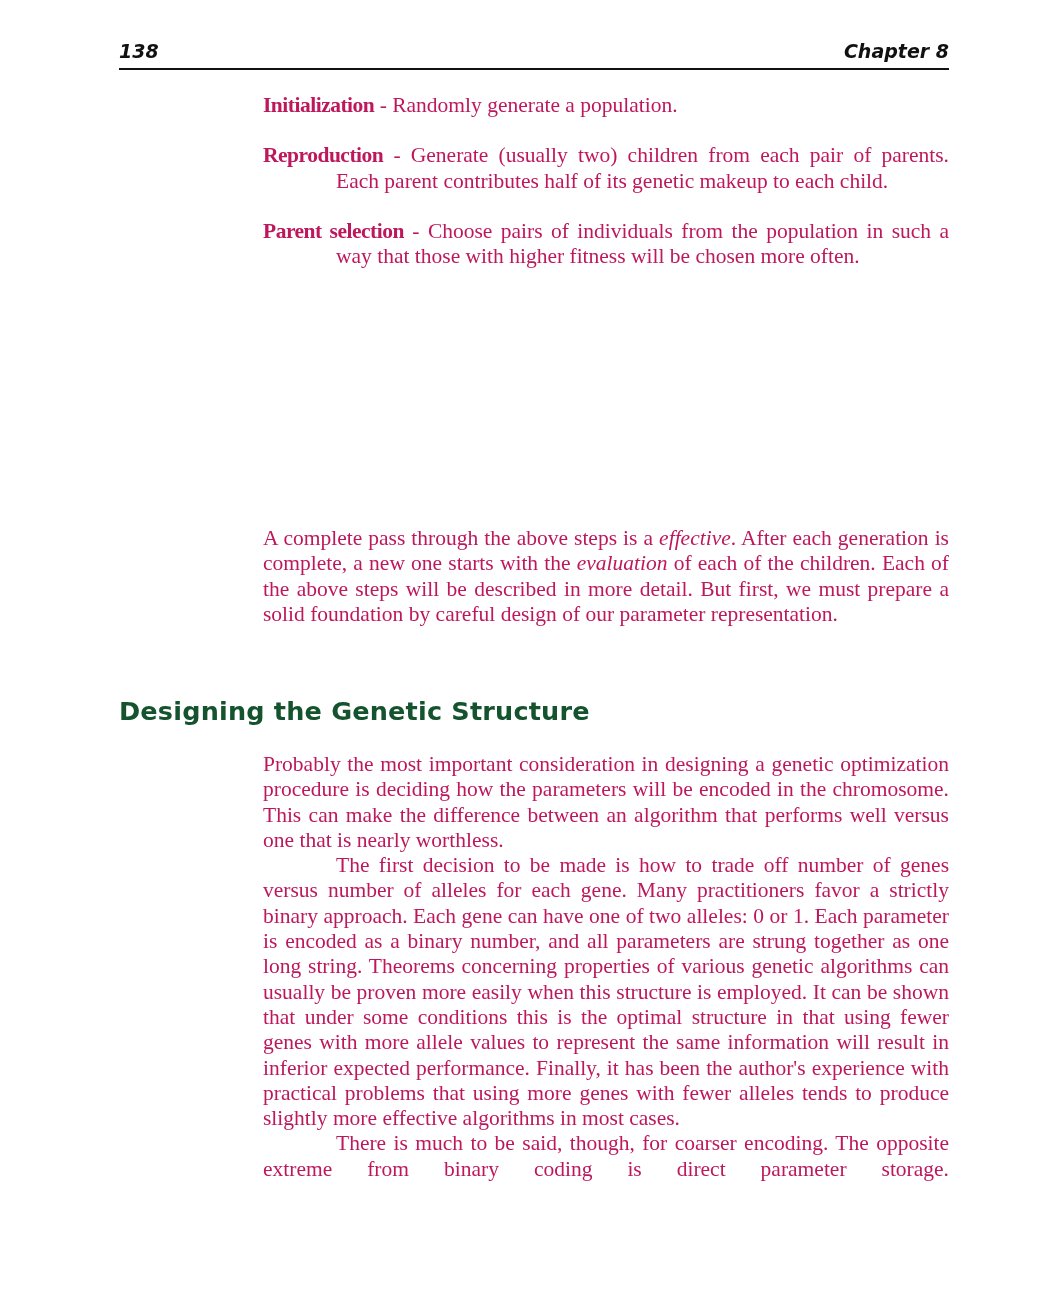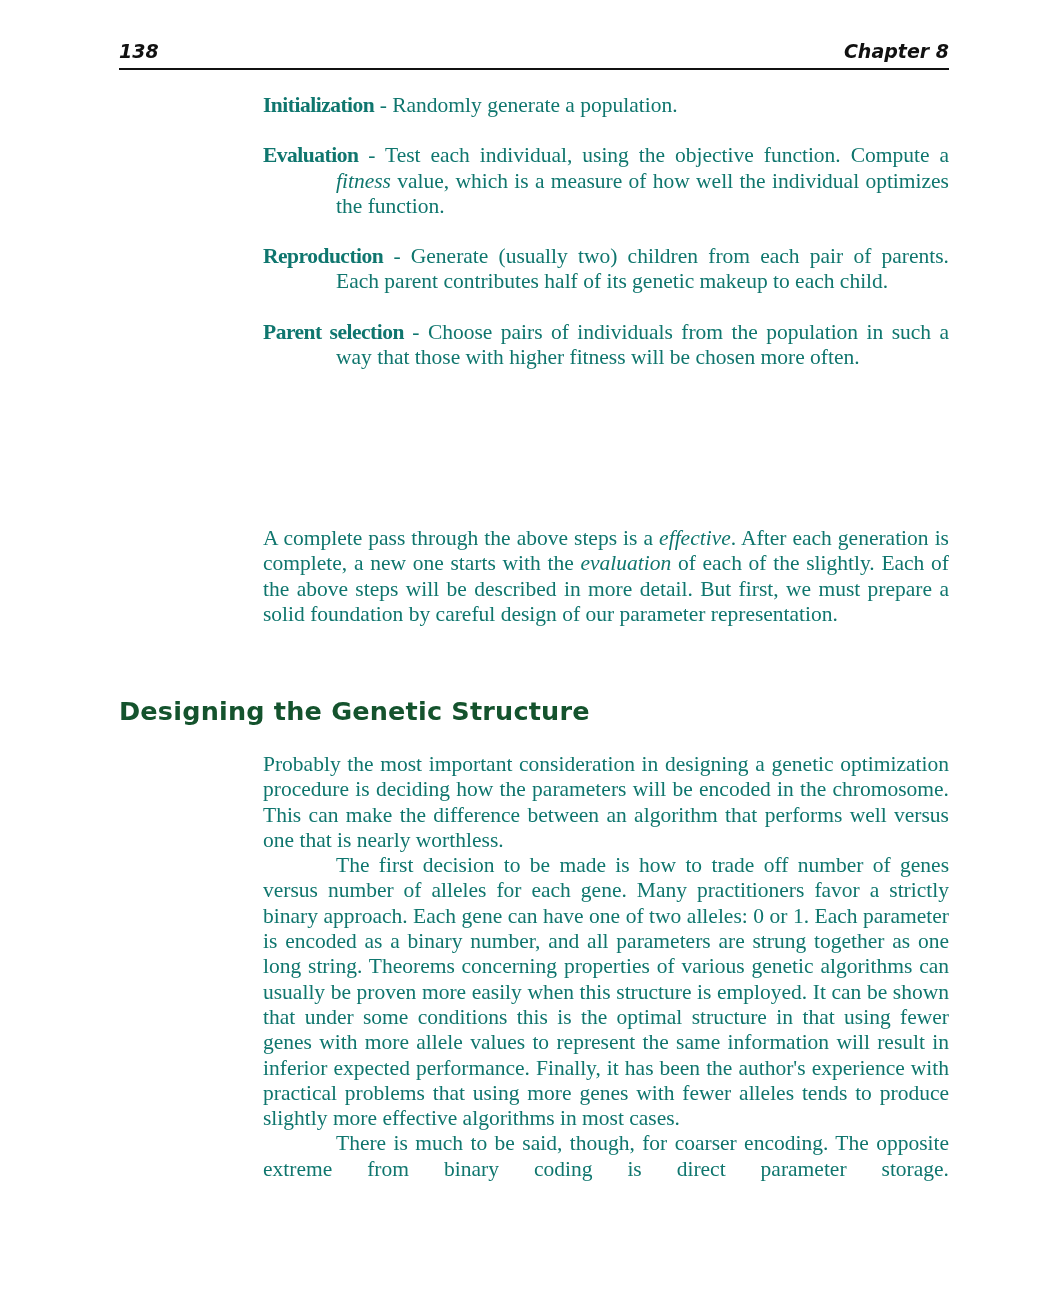--- a/index.html
+++ b/index.html
@@ -8,21 +8,21 @@
 
     .running-head {
       position: absolute; left: 119px; top: 30px; width: 830px; height: 30px;
       border-bottom: 2px solid #111;
       font-family: "DejaVu Sans", sans-serif; font-style: italic; font-weight: bold;
       font-size: 19px; color: #111;
     }
     .running-head .page-num { position: absolute; left: 0; top: 2px; }
     .running-head .chapter { position: absolute; right: 0; top: 2px; }
 
-    .serif { font-family: "Liberation Serif", serif; font-size: 21.5px; line-height: 25.3px; color: #0f766e; }
+    .serif { font-family: "Liberation Serif", serif; font-size: 21.5px; line-height: 25.3px; color: #be185d; }
 
     .step-list { position: absolute; left: 263px; top: 85px; width: 686px; }
     .step { margin: 0 0 25px 0; text-align: justify; padding-left: 73px; text-indent: -73px; }
     .step .term { font-weight: bold; letter-spacing: -0.5px; }
 
     .summary { position: absolute; left: 263px; top: 518px; width: 686px; text-align: justify; margin: 0; }
 
     .section-heading {
       position: absolute; left: 119px; top: 688px; margin: 0;
       font-family: "DejaVu Sans", sans-serif; font-weight: bold; font-size: 25.5px; color: #14532d;
@@ -42,31 +42,28 @@
   <div class="running-head">
     <span class="page-num">138</span>
     <span class="chapter">Chapter 8</span>
   </div>
 
   <div class="step-list serif">
     <p class="step">
       <span class="term">Initialization</span><span> - </span><span class="desc"><span>Randomly generate a population.</span></span>
     </p>
     <p class="step">
-      <span class="term">Evaluation</span><span> - </span><span class="desc"><span>Test each individual, using the objective function. Compute a </span><em>fitness</em><span> value, which is a measure of how well the individual optimizes the function.</span></span>
-    </p>
-    <p class="step">
       <span class="term">Reproduction</span><span> - </span><span class="desc"><span>Generate (usually two) children from each pair of parents.  Each parent contributes half of its genetic makeup to each child.</span></span>
     </p>
     <p class="step">
       <span class="term">Parent selection</span><span> - </span><span class="desc"><span>Choose pairs of individuals from the population in such a way that those with higher fitness will be chosen more often.</span></span>
     </p>
   </div>
 
-  <p class="summary serif"><span>A complete pass through the above steps is a </span><em>effective</em><span>.  After each generation is complete, a new one starts with the </span><em>evaluation</em><span> of each of the slightly.  Each of the above steps will be described in more detail.  But first, we must prepare a solid foundation by careful design of our parameter representation.</span></p>
+  <p class="summary serif"><span>A complete pass through the above steps is a </span><em>effective</em><span>.  After each generation is complete, a new one starts with the </span><em>evaluation</em><span> of each of the children.  Each of the above steps will be described in more detail.  But first, we must prepare a solid foundation by careful design of our parameter representation.</span></p>
 
   <h2 class="section-heading">Designing the Genetic Structure</h2>
 
   <div class="body-text serif">
     <p>Probably the most important consideration in designing a genetic optimization procedure is deciding how the parameters will be encoded in the chromosome.  This can make the difference between an algorithm that performs well versus one that is nearly worthless.</p>
     <p class="indent">The first decision to be made is how to trade off number of genes versus number of alleles for each gene.  Many practitioners favor a strictly binary approach.  Each gene can have one of two alleles: 0 or 1.  Each parameter is encoded as a binary number, and all parameters are strung together as one long string.  Theorems concerning properties of various genetic algorithms can usually be proven more easily when this structure is employed.  It can be shown that under some conditions this is the optimal structure in that using fewer genes with more allele values to represent the same information will result in inferior expected performance.  Finally, it has been the author's experience with practical problems that using more genes with fewer alleles tends to produce slightly more effective algorithms in most cases.</p>
     <p class="indent last-line-justify">There is much to be said, though, for coarser encoding.  The opposite extreme from binary coding is direct parameter storage.</p>
   </div>
 
 </div>

